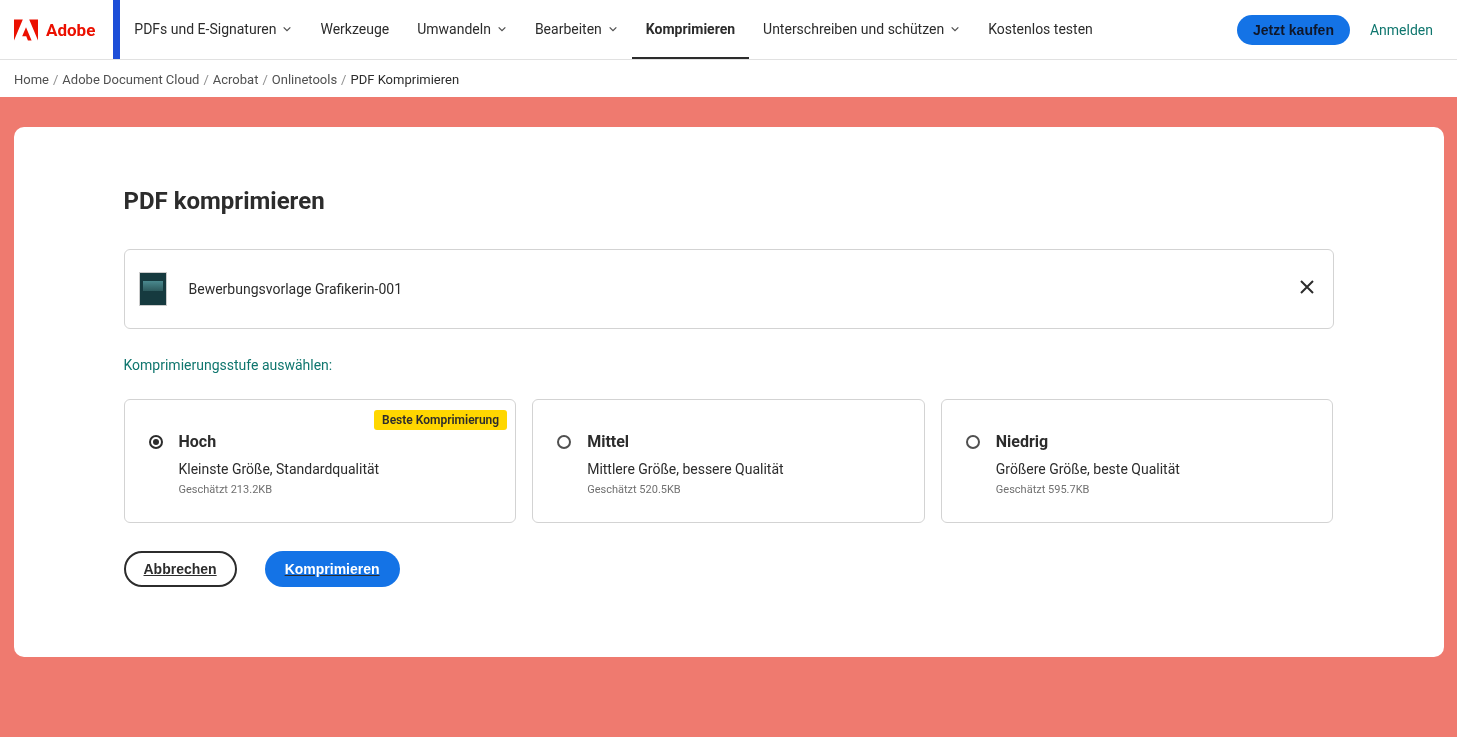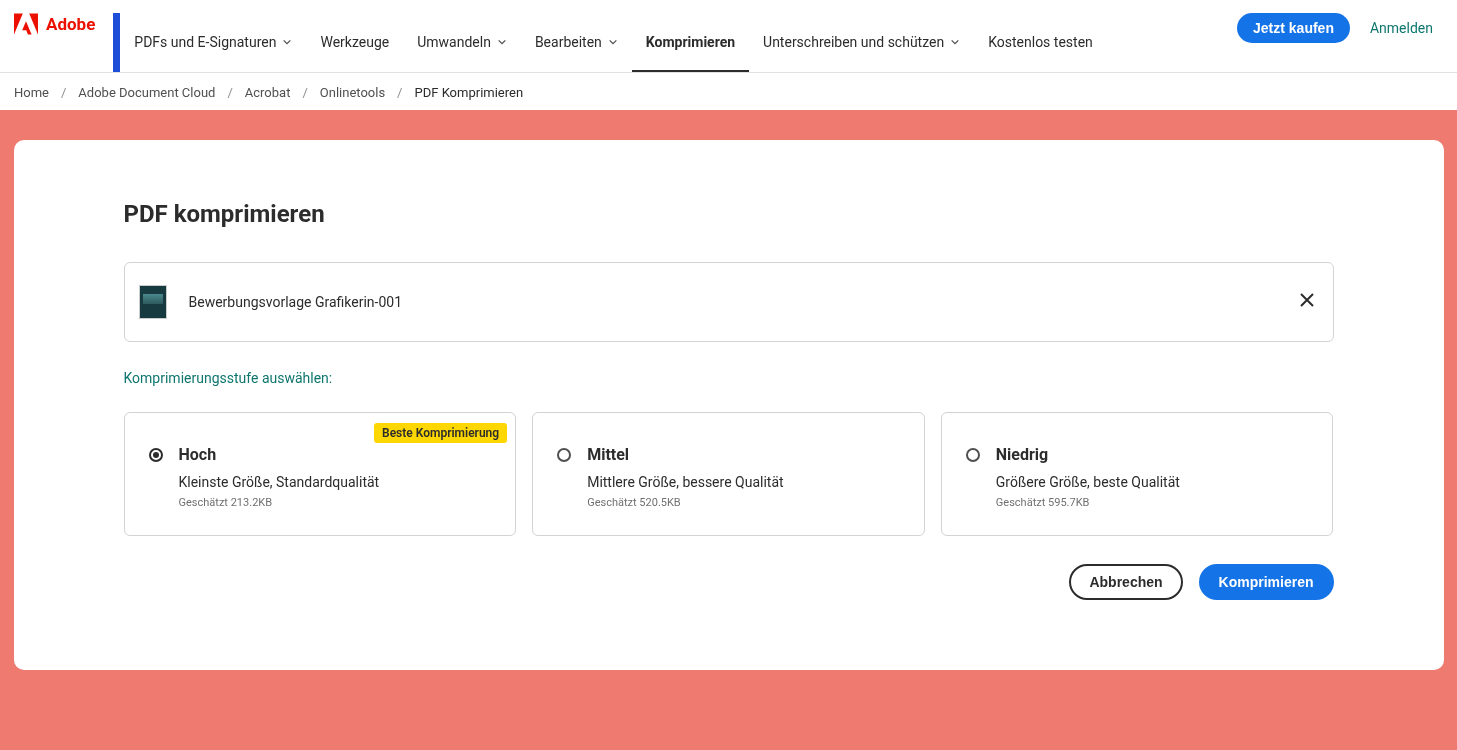--- a/index.html
+++ b/index.html
@@ -1,32 +1,32 @@
 <!DOCTYPE html>
 <html><head>
   <meta charset="utf-8">
   <style>
     * { margin: 0; padding: 0; box-sizing: border-box; }
     body { font-family: -apple-system, BlinkMacSystemFont, "Segoe UI", Roboto, Arial, sans-serif; background: #fff; color: #2c2c2c; }
     
     
-    .header { display: flex; align-items: flex-start; height: 60px; border-bottom: 1px solid #e1e1e1; padding: 0 14px; margin-top: 13px; }
+    .header { display: flex; align-items: center; height: 60px; border-bottom: 1px solid #e1e1e1; padding: 0 14px; }
     .logo-wrap { display: flex; align-items: center; gap: 8px; padding-right: 18px; }
     .logo-icon { display: inline-flex; }
     .logo-text { color: #eb1000; font-weight: 700; font-size: 17px; }
     .nav { display: flex; align-items: stretch; border-left: 7px solid #1d4ed8; height: 100%; }
     .nav-item { display: flex; align-items: center; padding: 0 14px; font-size: 14px; color: #2c2c2c; cursor: pointer; gap: 6px; border-bottom: 2px solid transparent; }
     .nav-item.active { font-weight: 700; border-bottom: 2px solid #2c2c2c; }
     .nav-right { margin-left: auto; display: flex; align-items: center; gap: 20px; }
-    .btn-primary-nav { background: #1473e6; color: #ffffff; border-radius: 16px; padding: 7px 16px; font-size: 14px; font-weight: 700; border: none; cursor: pointer; }
+    .btn-primary-nav { background: #1473e6; color: #0f172a; border-radius: 16px; padding: 7px 16px; font-size: 14px; font-weight: 700; border: none; cursor: pointer; }
     .login-link { font-size: 14px; color: #0f766e; cursor: pointer; padding-right: 10px; }
     .chevron { width: 10px; height: 10px; }
     
     
-    .breadcrumbs { display: flex; align-items: center; gap: 12px; padding: 12px 14px 10px; font-size: 13px; color: #505050; }
+    .breadcrumbs { display: flex; align-items: center; gap: 4px; padding: 12px 14px 10px; font-size: 13px; color: #505050; }
     .breadcrumbs a { color: #505050; text-decoration: none; cursor: pointer; }
     .breadcrumbs .sep { color: #909090; }
     .breadcrumbs .current { color: #2c2c2c; }
     
     
     .red-wrap { background: #ef7a6f; padding: 30px 10px 0; min-height: 640px; }
     .card { background: #fff; border-radius: 10px; margin: 0 auto; max-width: 1430px; padding: 60px 110px 70px; }
     
     
     .page-title { font-size: 24px; font-weight: 700; color: #2c2c2c; margin-bottom: 34px; }
@@ -50,21 +50,21 @@
     .opt-row { display: flex; gap: 16px; align-items: flex-start; }
     .radio { width: 14px; height: 14px; border: 2px solid #505050; border-radius: 50%; flex-shrink: 0; margin-top: 3px; display: flex; align-items: center; justify-content: center; }
     .radio.selected { border-color: #2c2c2c; }
     .radio.selected::after { content: ""; width: 6px; height: 6px; background: #2c2c2c; border-radius: 50%; }
     .opt-body { flex: 1; }
     .opt-title { font-size: 16px; font-weight: 700; color: #2c2c2c; }
     .opt-desc { font-size: 14px; color: #2c2c2c; margin-top: 10px; }
     .opt-est { font-size: 11px; color: #707070; margin-top: 6px; }
     
     
-    .actions { display: flex; justify-content: flex-end; gap: 16px; }
+    .actions { display: flex; justify-content: flex-start; gap: 28px; text-decoration: underline; }
     .btn-outline { background: #fff; color: #2c2c2c; border: 2px solid #2c2c2c; border-radius: 18px; padding: 8px 18px; font-size: 14px; font-weight: 700; cursor: pointer; }
     .btn-solid { background: #1473e6; color: #fff; border: none; border-radius: 18px; padding: 10px 20px; font-size: 14px; font-weight: 700; cursor: pointer; }
   </style>
 </head>
 <body>
 
 <div class="header">
   <div class="logo-wrap">
     <span class="logo-icon">
       <svg width="24" height="22" viewBox="0 0 30 26">

